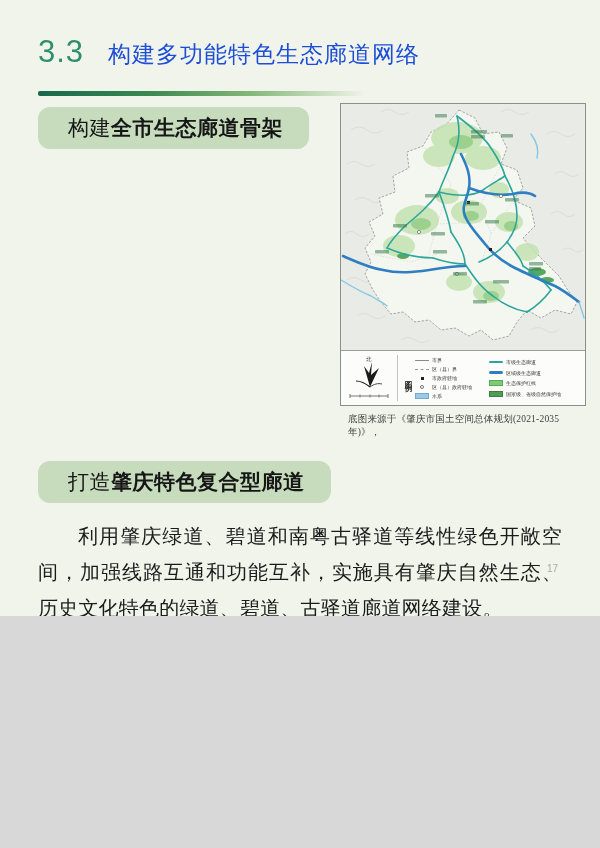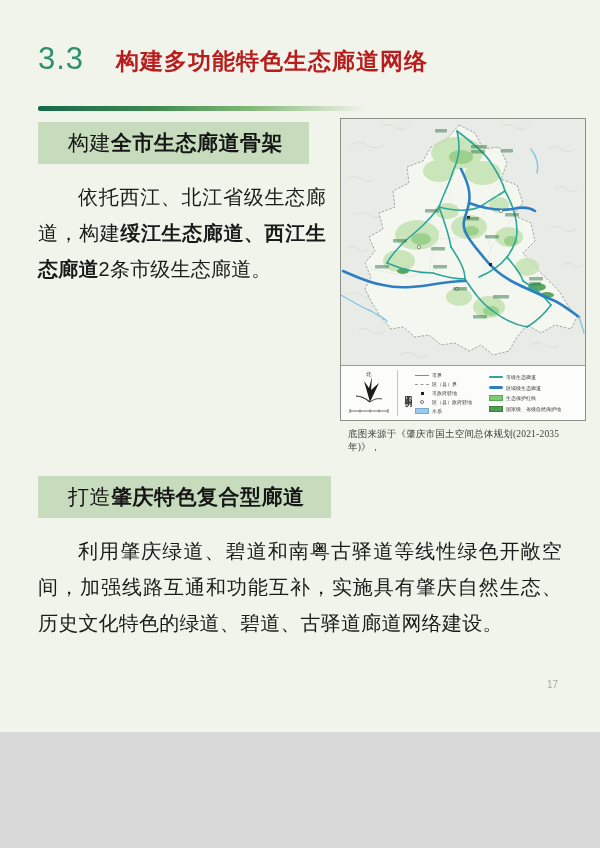--- a/index.html
+++ b/index.html
@@ -1,33 +1,33 @@
 <!DOCTYPE html>
 <html><head>
 <meta charset="utf-8">
 <style>
   html,body{margin:0;padding:0;background:#d8d8d8;}
   .page{
-    position:relative;width:600px;height:732px;margin:0 auto;
+    position:relative;width:600px;height:616px;margin:0 auto;
     background:#f1f4ea;overflow:hidden;
     font-family:"Liberation Sans", sans-serif;color:#1b1b1b;
   }
   .content{padding:0 38px;}
   
   .hdr{display:flex;align-items:baseline;gap:20px;margin-top:34px;}
   .sec-num{font-size:31px;color:#2e8e6e;font-weight:400;letter-spacing:1px;}
-  .hdr h1{font-size:23px;font-weight:700;color:#b91c1c;margin:12px;letter-spacing:1px;}
+  .hdr h1{font-size:23px;font-weight:400;color:#1d4ed8;margin:4px;letter-spacing:1px;}
   .divider{height:5px;width:328px;margin-top:17px;border-radius:2px;
     background:linear-gradient(90deg,#17684c 0%,#3c8a51 35%,#84b878 65%,rgba(241,244,234,0) 100%);}
   
   .row-first{display:flex;gap:14px;margin-top:7px;align-items:flex-start;}
   .col-text{width:288px;flex:0 0 288px;}
   
   .pill{
-    display:inline-block;background:#c6dcbd;border-radius:0;
+    display:inline-block;background:#c6dcbd;border-radius:12px;
     padding:7px 26px 7px 30px;font-size:21px;color:#161616;letter-spacing:.5px;
   }
   .pill .b{font-weight:700;}
   .pill-block{margin-top:4px;}
   
   p.body{
     font-size:20px;line-height:36px;text-align:justify;text-indent:2em;
     color:#1b1b1b;margin:15px 0 0 0;letter-spacing:.2px;
   }
   p.body .b{font-weight:700;}
@@ -78,21 +78,20 @@
       <span class="sec-num">3.3</span>
       <h1>构建多功能特色生态廊道网络</h1>
     </div>
     <div class="divider"></div>
 
     <div class="row-first">
       <div class="col-text">
         <div class="pill-block">
           <span class="pill"><span>构建</span><span class="b">全市生态廊道骨架</span></span>
         </div>
-        <p class="body"><span>依托西江、北江省级生态廊道，构建</span><span class="b">绥江生态廊道、西江生态廊道</span><span>2条市级生态廊道。</span></p>
       </div>
 
       <figure class="map-col">
         <div class="map-frame">
           <svg width="244" height="246" viewBox="0 0 244 246">
             <rect x="0" y="0" width="244" height="246" fill="#e9ebe6"></rect>
 
             <g stroke="#dadcd5" stroke-width="1" fill="none" opacity="0.9">
               <path d="M10,26 q8,-6 16,0 q8,6 16,0"></path>
                 <path d="M6,60 q7,-5 14,0 q7,5 14,0"></path>

